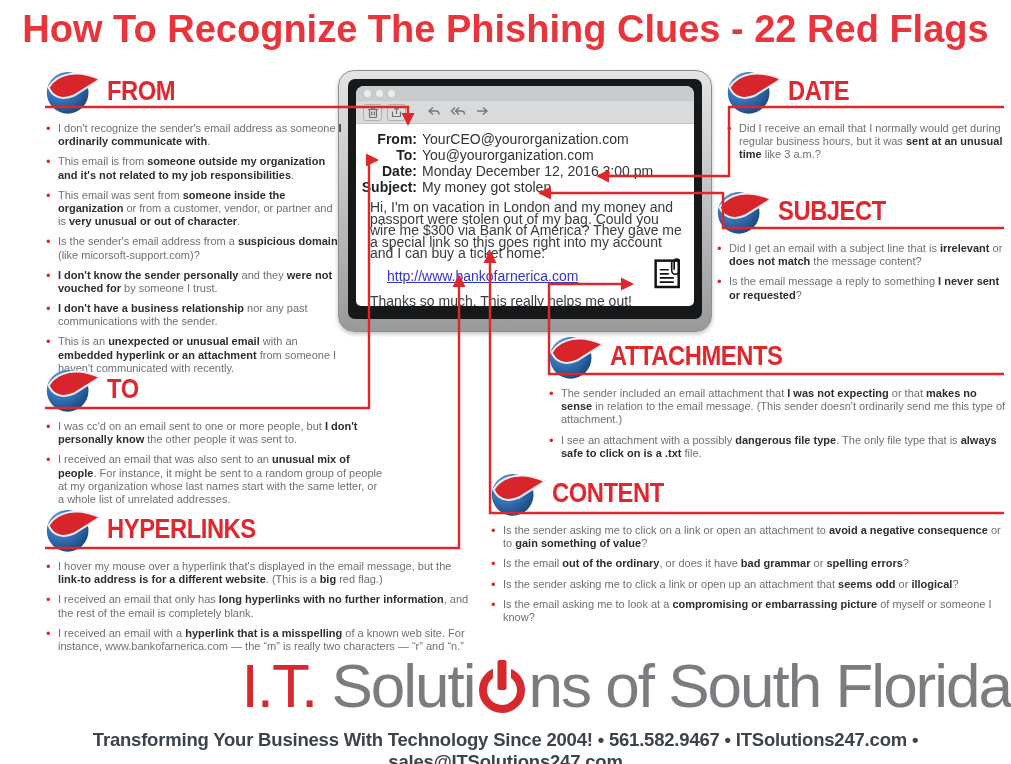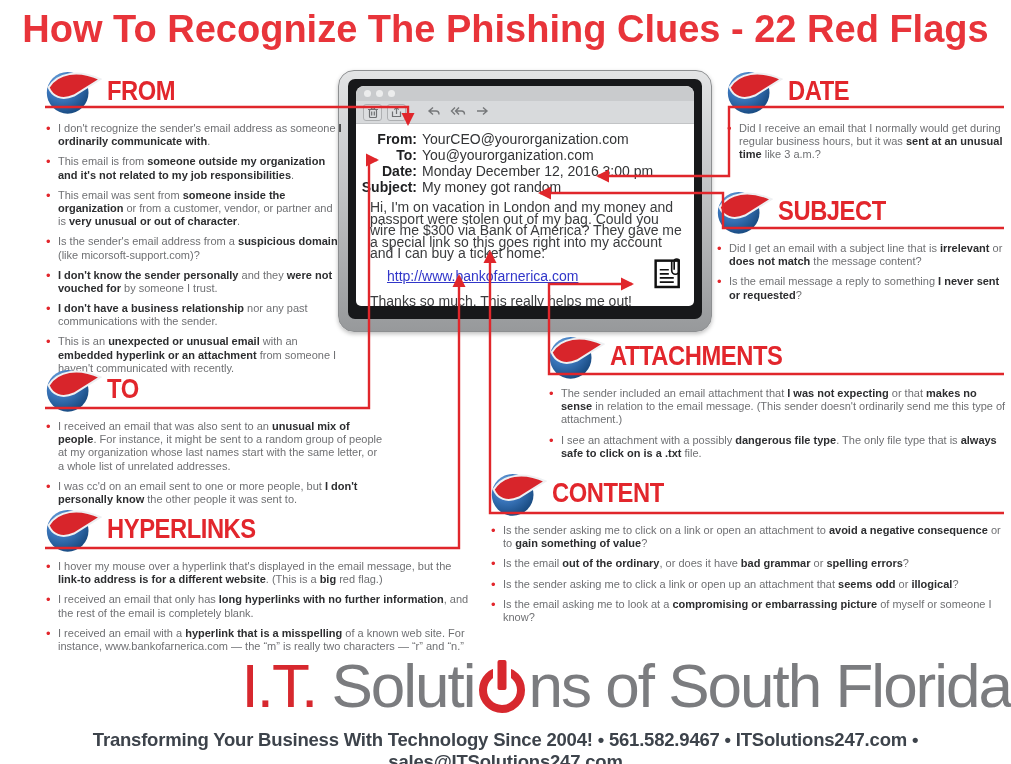--- a/index.html
+++ b/index.html
@@ -130,21 +130,21 @@
           <div class="mailrow">
             <span class="lbl">To:</span>
             <span class="val">You@yourorganization.com</span>
           </div>
           <div class="mailrow">
             <span class="lbl">Date:</span>
             <span class="val">Monday December 12, 2016 3:00 pm</span>
           </div>
           <div class="mailrow">
             <span class="lbl">Subject:</span>
-            <span class="val">My money got random</span>
+            <span class="val">My money got stolen</span>
           </div>
         </div>
       <div class="mailbody">Hi, I'm on vacation in London and my money and passport were stolen out of my bag. Could you wire me $300 via Bank of America? They gave me a special link so this goes right into my account and I can buy a ticket home:</div>
       <a class="maillink">http://www.bankofarnerica.com</a>
       <div class="mailthanks">Thanks so much. This really helps me out!</div>
       <div class="mailsig">Your CEO</div>
       <span class="attach">
         <svg width="28" height="34" viewBox="0 0 34 40">
           <rect x="2" y="5" width="28" height="32" fill="#fff" stroke="#111" stroke-width="3"></rect>
           <path d="M7 16h11M7 21h11M7 26h17M7 31h17" stroke="#111" stroke-width="2"></path>
@@ -183,22 +183,22 @@
 
 <div class="section" id="sec-to">
   <div class="sec-head">
     <svg class="flagicon" viewBox="0 0 64 52">
       <circle cx="25" cy="28" r="23" fill="url(#sph)"></circle>
       <path d="M4 22 C14 6, 36 2, 61 13 L32 31 C18 37, 8 32, 4 22 Z" fill="#d8252b" stroke="#eef0f2" stroke-width="2.2"></path>
     </svg>
     <span class="sec-label">TO</span>
   </div>
   <ul class="bullets">
+      <li>I was cc'd on an email sent to one or more people, but <b>I don't personally know</b> the other people it was sent to.</li>
       <li>I received an email that was also sent to an <b>unusual mix of people</b>. For instance, it might be sent to a random group of people at my organization whose last names start with the same letter, or a whole list of unrelated addresses.</li>
-      <li>I was cc'd on an email sent to one or more people, but <b>I don't personally know</b> the other people it was sent to.</li>
     </ul>
 </div>
 
 <div class="section" id="sec-hyperlinks">
   <div class="sec-head">
     <svg class="flagicon" viewBox="0 0 64 52">
       <circle cx="25" cy="28" r="23" fill="url(#sph)"></circle>
       <path d="M4 22 C14 6, 36 2, 61 13 L32 31 C18 37, 8 32, 4 22 Z" fill="#d8252b" stroke="#eef0f2" stroke-width="2.2"></path>
     </svg>
     <span class="sec-label">HYPERLINKS</span>

